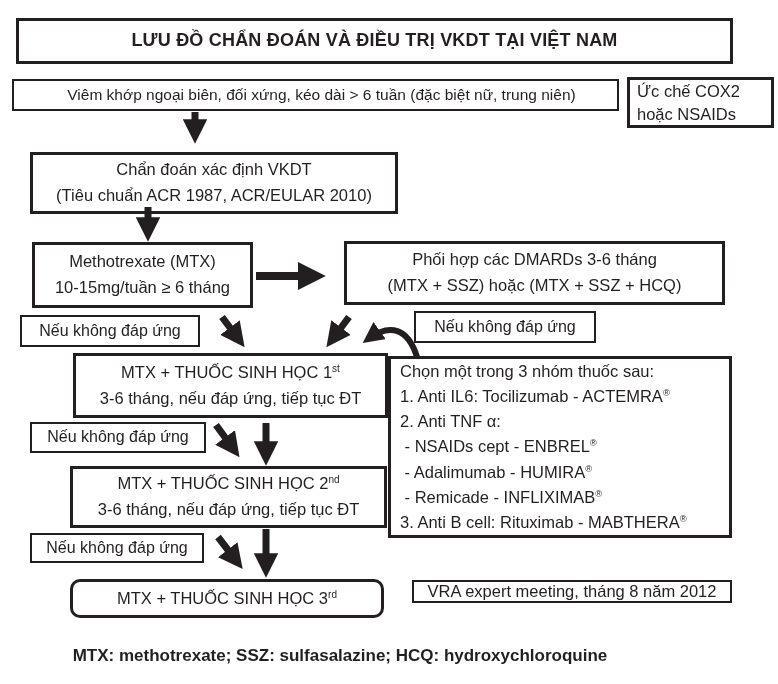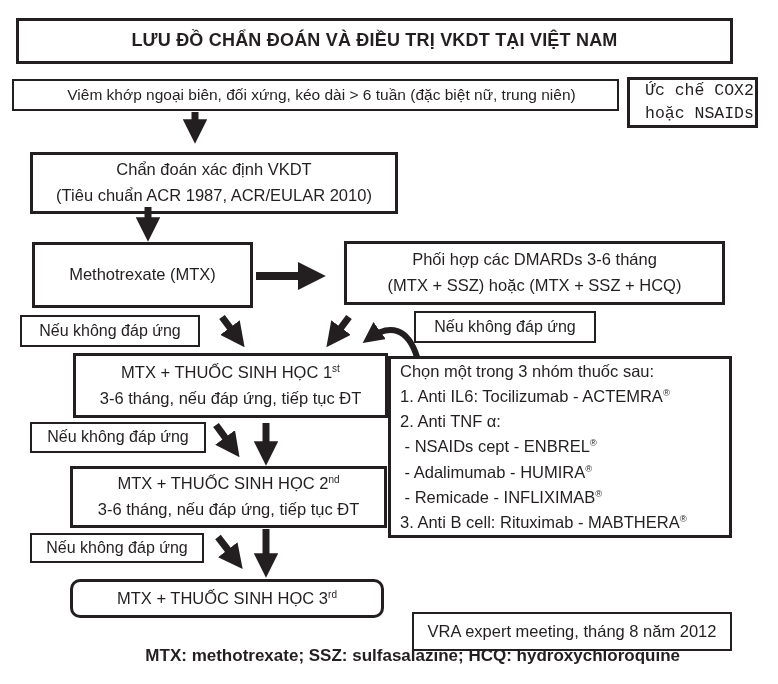--- a/index.html
+++ b/index.html
@@ -22,49 +22,50 @@
   .fs-title{font-size:18px;font-weight:bold;letter-spacing:.2px;}
   .fs-body{font-size:16.5px;}
   .fs-small{font-size:15.5px;}
   .label-box{font-size:16px;}
   .left-align{align-items:flex-start;text-align:left;}
   sup{font-size:10px;line-height:0;}
   sup.reg{font-size:9.5px;}
   .drug-line{white-space:pre-wrap;line-height:1.53;}
   .arrow-layer{position:absolute;left:0;top:0;pointer-events:none;}
   .footer-text{
-    position:absolute;left:0;top:646px;width:680px;text-align:right;
+    position:absolute;left:0;top:646px;width:680px;text-align:center;
     font-size:17px;font-weight:600;
   }
 </style>
 </head>
 <body>
 
 <div class="canvas">
 
   <div class="box fs-title" style="left:16px;top:18px;width:717px;height:46px;">
     <div>LƯU ĐỒ CHẨN ĐOÁN VÀ ĐIỀU TRỊ VKDT TẠI VIỆT NAM</div>
   </div>
 
   <div class="box thin fs-small" style="left:12px;top:79px;width:607px;height:32px;padding-left:12px;">
     <div>Viêm khớp ngoại biên, đối xứng, kéo dài &gt; 6 tuần (đặc biệt nữ, trung niên)</div>
   </div>
 
-  <div class="box fs-body left-align" style="left:627px;top:77px;width:131px;height:51px;padding-left:15px;line-height:1.35;font-family:Liberation Mono, monospace;">
+  <div class="box fs-body left-align" style="left:627px;top:77px;width:147px;height:51px;padding-left:7px;line-height:1.35;">
     <div>Ức chế COX2</div>
     <div>hoặc NSAIDs</div>
   </div>
 
   <div class="box fs-body" style="left:30px;top:152px;width:368px;height:62px;">
     <div>Chẩn đoán xác định VKDT</div>
     <div>(Tiêu chuẩn ACR 1987, ACR/EULAR 2010)</div>
   </div>
 
   <div class="box fs-body" style="left:32px;top:242px;width:221px;height:66px;">
     <div>Methotrexate (MTX)</div>
+    <div>10-15mg/tuần ≥ 6 tháng</div>
   </div>
 
   <div class="box fs-body" style="left:344px;top:241px;width:381px;height:64px;">
     <div>Phối hợp các DMARDs 3-6 tháng</div>
     <div>(MTX + SSZ) hoặc (MTX + SSZ + HCQ)</div>
   </div>
 
   <div class="box thin label-box" style="left:20px;top:315px;width:180px;height:32px;">
     <div>Nếu không đáp ứng</div>
   </div>
@@ -98,21 +99,21 @@
   </div>
 
   <div class="box thin label-box" style="left:30px;top:533px;width:174px;height:30px;">
     <div>Nếu không đáp ứng</div>
   </div>
 
   <div class="box fs-body" style="left:70px;top:579px;width:314px;height:39px;border-radius:10px;">
     <div><span>MTX + THUỐC SINH HỌC 3</span><sup>rd</sup></div>
   </div>
 
-  <div class="box thin fs-body" style="left:412px;top:612px;width:320px;height:39px;">
+  <div class="box thin fs-body" style="left:412px;top:580px;width:320px;height:23px;">
     <div>VRA expert meeting, tháng 8 năm 2012</div>
   </div>
 
   <div class="footer-text">MTX: methotrexate; SSZ: sulfasalazine; HCQ: hydroxychloroquine</div>
 
   <svg class="arrow-layer" width="778" height="684" viewBox="0 0 778 684" aria-hidden="true">
     <defs>
       <marker id="ah" markerWidth="3.5" markerHeight="3.5" refX="2.4" refY="1.75" orient="auto" markerUnits="strokeWidth">
         <path d="M0,0 L3.5,1.75 L0,3.5 Z" fill="#231f20"></path>
       </marker>

